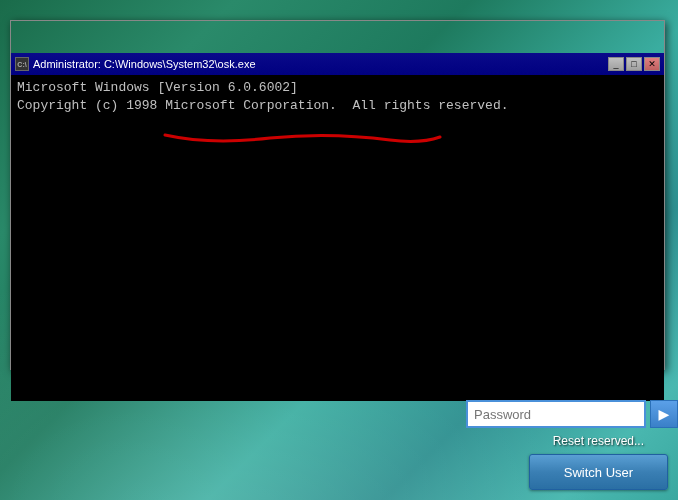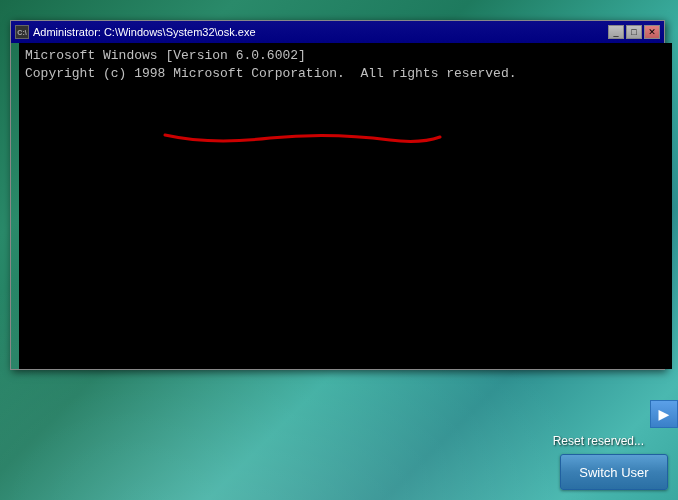--- a/index.html
+++ b/index.html
@@ -42,20 +42,21 @@
     }
 
     .cmd-titlebar {
       height: 22px;
       background: linear-gradient(to bottom, #0a0a8a 0%, #000080 100%);
       display: flex;
       align-items: center;
       justify-content: space-between;
       padding: 0 4px;
       user-select: none;
+      margin-top: 32px;
     }
 
     .cmd-titlebar-left {
       display: flex;
       align-items: center;
       gap: 4px;
     }
 
     .cmd-icon {
       width: 14px;
@@ -101,21 +102,20 @@
     .cmd-body {
       background: #000;
       width: 100%;
       height: calc(100% - 22px);
       padding: 4px 6px;
       font-family: 'Lucida Console', 'Courier New', monospace;
       font-size: 13px;
       color: #c0c0c0;
       overflow: hidden;
       position: relative;
-      margin-left: 8px;
     }
 
     .cmd-line {
       line-height: 1.4;
       white-space: pre;
     }
 
     .cmd-line.command {
       color: #c0c0c0;
     }
@@ -166,21 +166,21 @@
     .reset-link {
       color: white;
       font-size: 12px;
       text-decoration: none;
       cursor: pointer;
       margin-right: 34px;
       text-shadow: 1px 1px 2px rgba(0,0,0,0.8);
     }
 
     .switch-user-btn {
-      width: 108px;
+      width: 139px;
       height: 36px;
       background: linear-gradient(to bottom, #5a9fd4 0%, #3a7fb4 50%, #2a6fa4 100%);
       border: 1px solid #2060a0;
       border-radius: 3px;
       color: white;
       font-size: 13px;
       font-family: 'Segoe UI', sans-serif;
       cursor: pointer;
       margin-right: 10px;
       box-shadow: 0 1px 3px rgba(0,0,0,0.4);
@@ -224,20 +224,21 @@
       <div class="cmd-line"></div>
     </div>
   </div>
 
   <svg class="svg-annotation" viewBox="0 0 655 350" xmlns="http://www.w3.org/2000/svg">
     <path d="M 155 115 Q 200 125 260 118 Q 320 112 380 120 Q 410 124 430 117" stroke="#cc0000" stroke-width="3" fill="none" stroke-linecap="round"></path>
   </svg>
 
   <div class="login-panel">
     <div class="password-row">
+      <input type="password" class="password-input" placeholder="Password" style="">
       <div class="arrow-btn">
         <span>▶</span>
       </div>
     </div>
     <span class="reset-link">Reset reserved...</span>
     <div class="switch-user-btn">Switch User</div>
   </div>
 
 </div>
 

